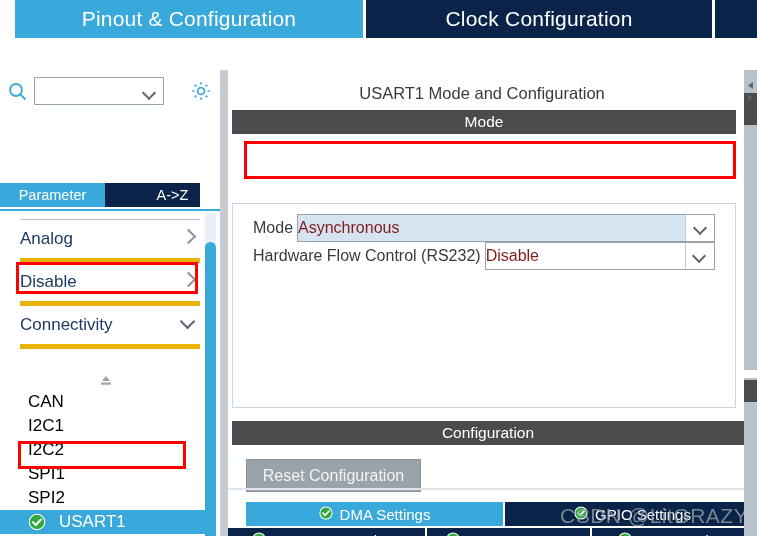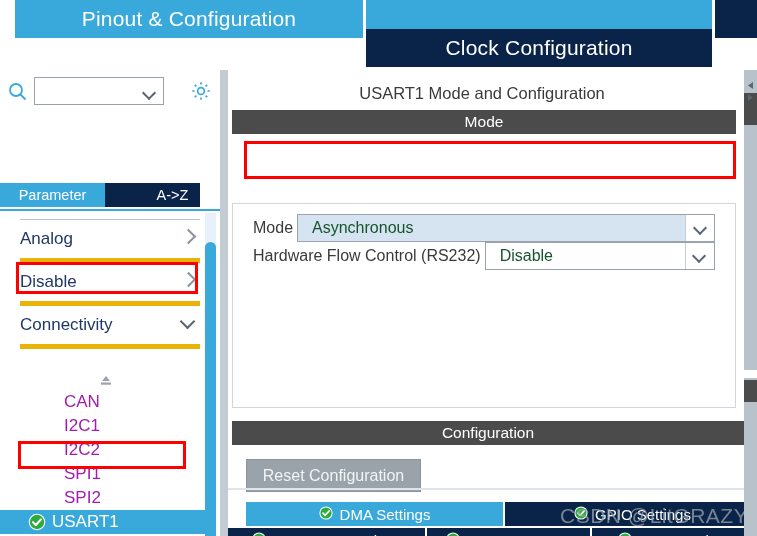--- a/index.html
+++ b/index.html
@@ -63,40 +63,40 @@
     border-right:2px solid #8b949e;border-top:2px solid #8b949e;transform:rotate(45deg);}
   .cat-row .arrow.down::before{content:"";position:absolute;left:0px;top:0px;width:9px;height:9px;
     border-right:2px solid #5b6570;border-bottom:2px solid #5b6570;transform:rotate(45deg);}
   .cat-row.first{border-top:1px solid #b9c2cc;}
 
   .hl-box{position:absolute;border:3px solid #ff0000;box-sizing:border-box;pointer-events:none;}
 
   .grip{position:absolute;left:96px;top:304px;width:20px;height:14px;}
 
   .periph-list{position:absolute;left:0px;top:320px;width:206px;}
-  .periph{height:24px;display:flex;align-items:center;padding-left:64px;font-size:17px;color:#a21caf;}
-  .periph.selected{background:#39a9dc;color:#ffffff;padding-left:28px;gap:6px;align-items:center;}
+  .periph{height:24px;display:flex;align-items:center;padding-left:28px;font-size:17px;color:#000000;}
+  .periph.selected{background:#39a9dc;color:#ffffff;padding-left:28px;gap:13px;align-items:center;}
   .chk{width:18px;height:18px;flex:none;}
 
   
   .lsb-track{position:absolute;left:205px;top:143px;width:11px;height:390px;background:#e8f1fb;}
   .lsb-thumb{position:absolute;left:205px;top:172px;width:11px;height:330px;background:#39a9dc;border-radius:6px;}
 
   
   .r-title{position:absolute;left:0;top:10px;width:508px;height:26px;display:flex;align-items:center;
     justify-content:center;font-size:16.5px;color:#3a3a3a;}
   .sec-hdr{position:absolute;height:24px;background:#4b4b4b;color:#ffffff;font-size:15.5px;
     display:flex;align-items:center;justify-content:center;}
   .mode-panel{position:absolute;left:4px;top:133px;width:504px;height:205px;background:#ffffff;
     border:1px solid #cfd6dd;box-sizing:border-box;}
   .field-row{position:absolute;display:flex;align-items:center;height:28px;}
   .field-label{font-size:16px;color:#3a3a3a;white-space:nowrap;}
   .combo{height:28px;border:1px solid #9aa3ab;box-sizing:border-box;display:flex;align-items:center;
     position:relative;background:#ffffff;}
-  .combo .val{flex:1;font-size:16px;color:#14532d;padding-left:14px;white-space:nowrap;overflow:hidden;}
+  .combo .val{flex:1;font-size:16px;color:#7f1d1d;padding-left:0;white-space:nowrap;overflow:hidden;}
   .combo.filled .val{background:#d6e3f0;height:26px;line-height:26px;}
   .combo .cbtn{width:28px;height:26px;background:#ffffff;border-left:1px solid #c5ccd3;
     display:flex;align-items:center;justify-content:center;flex:none;}
   .cbtn .c{width:13px;height:13px;position:relative;}
   .cbtn .c::before{content:"";position:absolute;left:1px;top:1px;width:8px;height:8px;
     border-right:2px solid #5b6570;border-bottom:2px solid #5b6570;transform:rotate(45deg);}
 
   .reset-btn{position:absolute;left:18px;top:389px;width:175px;height:33px;background:#9aa3aa;
     border:1px solid #8b949b;box-sizing:border-box;color:#f2f4f6;font-size:16px;
     display:flex;align-items:center;justify-content:center;}
@@ -123,21 +123,21 @@
 </head>
 <body>
 
 <div id="root">
 
   <div class="main-tabs">
     <div class="main-tab active" style="width:348px;">
       <span>Pinout &amp; Configuration</span>
     </div>
     <div class="tab-sep"></div>
-    <div class="main-tab inactive" style="width:346px;margin-top:29px;">
+    <div class="main-tab inactive" style="width:346px;">
       <span>Clock Configuration</span>
     </div>
     <div class="tab-sep"></div>
     <div class="main-tab inactive" style="flex:1;"></div>
   </div>
 
 
   <div class="left-pane">
 
     <div class="search-row">

